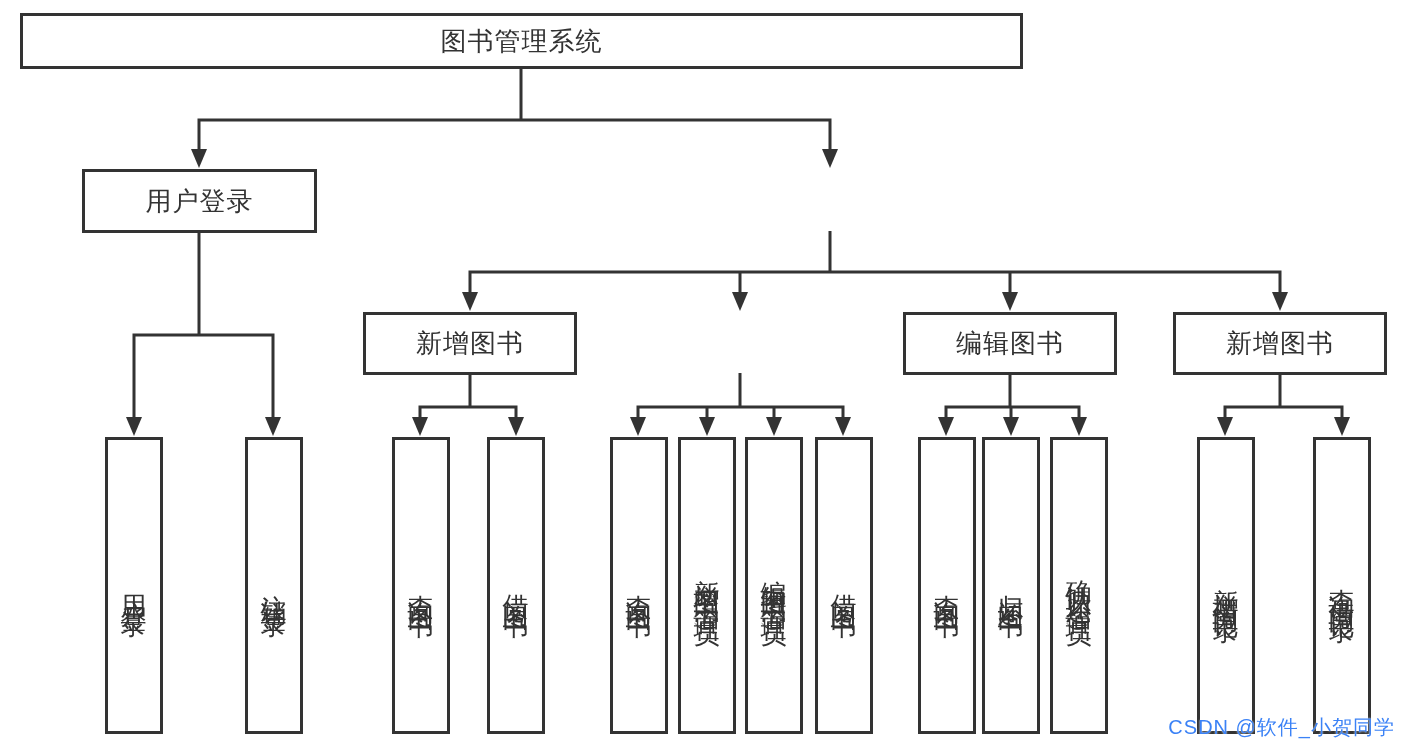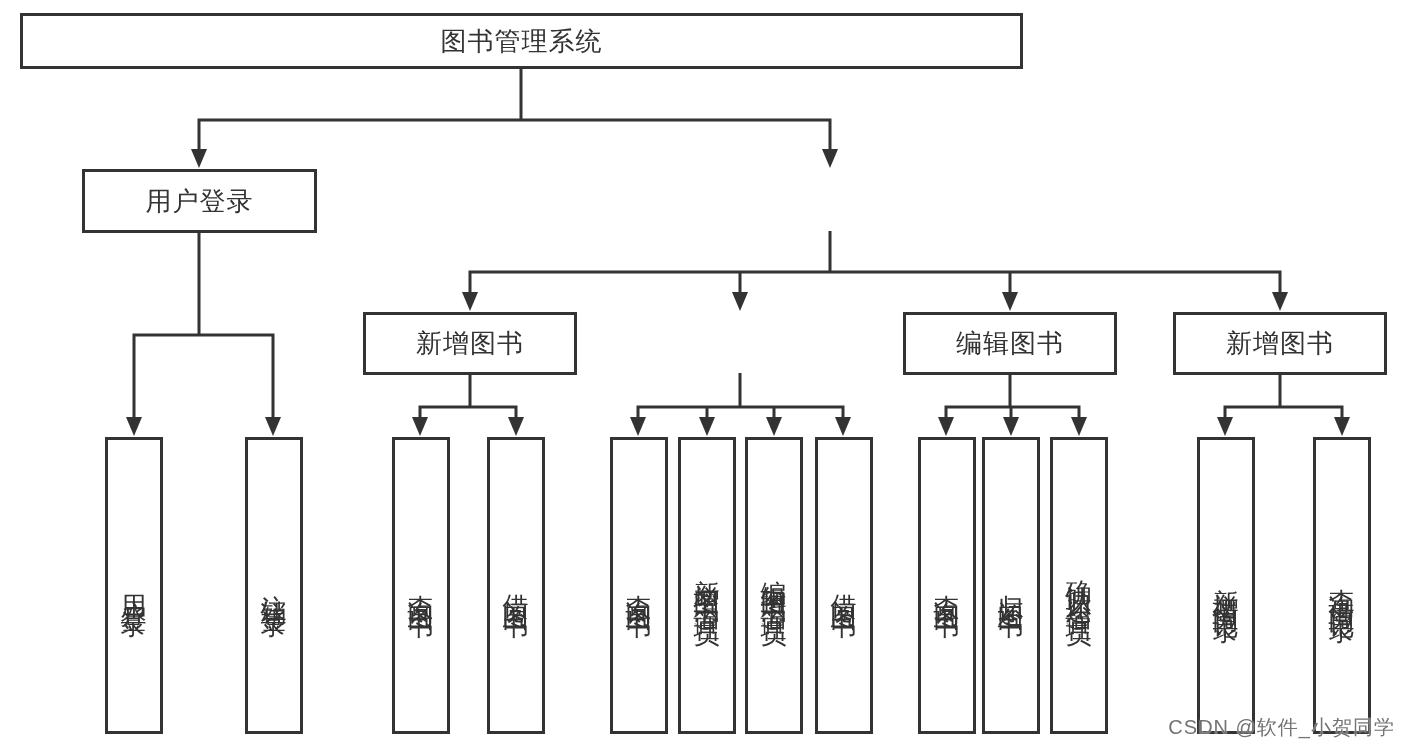--- a/index.html
+++ b/index.html
@@ -52,21 +52,21 @@
     letter-spacing: 6px;
     line-height: 1;
     max-height: 288px;
   }
   .watermark {
     position: absolute;
     right: 10px;
     bottom: 6px;
     font-size: 20px;
     letter-spacing: 1px;
-    color: #737373;
+    color: #3b82f6;
     text-shadow: 0 0 2px #ffffff;
     pointer-events: none;
   }
 </style>
 </head>
 <body>
 
 <div class="canvas">
 
   <svg class="connectors" viewBox="0 0 1405 747" width="1405" height="747">

